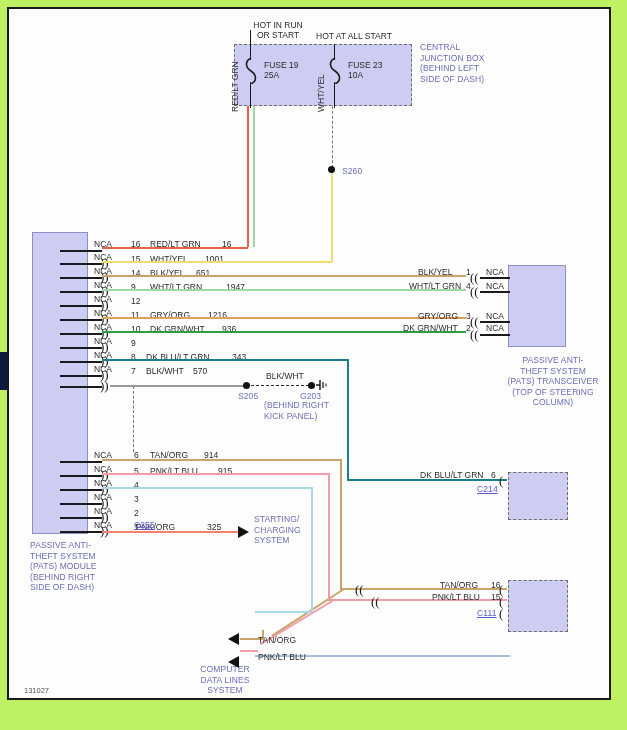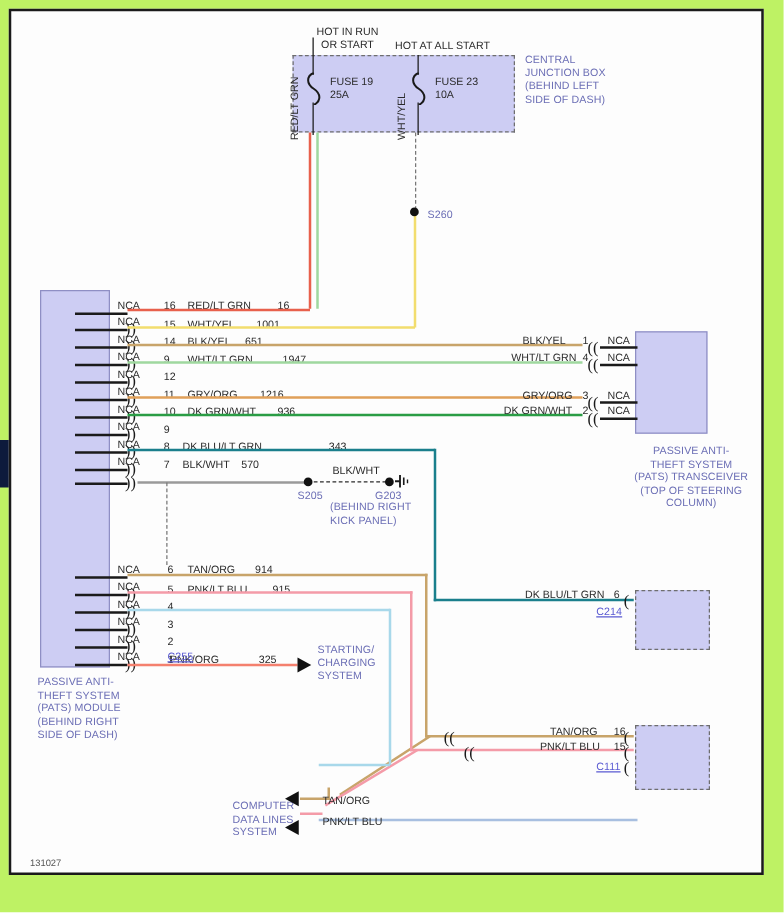--- a/index.html
+++ b/index.html
@@ -132,21 +132,21 @@
   <div class="pinrow" style="left:60px;top:347px;width:42px;"></div>
   <div class="conn" style="left:100px;top:340px;">))</div>
   <div class="nca" style="left:94px;top:336px;">NCA</div>
   <div class="cnum" style="left:131px;top:338px;">9</div>
 
   <div class="pinrow" style="left:60px;top:361px;width:42px;"></div>
   <div class="conn" style="left:100px;top:354px;">))</div>
   <div class="nca" style="left:94px;top:350px;">NCA</div>
   <div class="cnum" style="left:131px;top:352px;">8</div>
   <div class="cnum" style="left:146px;top:352px;">DK BLU/LT GRN</div>
-  <div class="cnum" style="left:232px;top:352px;margin-left:31px;">343</div>
+  <div class="cnum" style="left:232px;top:352px;">343</div>
 
   <div class="wire h" style="left:102px;top:359px;width:246px;background:#1a7f8c;height:2px;"></div>
   <div class="wire v" style="left:347px;top:359px;height:122px;background:#1a7f8c;width:2px;"></div>
   <div class="wire h" style="left:347px;top:479px;width:160px;background:#1a7f8c;height:2px;"></div>
 
   <div class="pinrow" style="left:60px;top:375px;width:42px;"></div>
   <div class="conn" style="left:100px;top:368px;">))</div>
   <div class="nca" style="left:94px;top:364px;">NCA</div>
   <div class="cnum" style="left:131px;top:366px;">7</div>
   <div class="cnum" style="left:146px;top:366px;">BLK/WHT</div>
@@ -271,21 +271,21 @@
   <div class="dashbox" style="left:508px;top:580px;width:60px;height:52px;"></div>
   <div class="cnum" style="left:440px;top:580px;">TAN/ORG</div>
   <div class="cnum" style="left:491px;top:580px;">16</div>
   <div class="conn" style="left:499px;top:583px;">(</div>
   <div class="cnum" style="left:432px;top:592px;">PNK/LT BLU</div>
   <div class="cnum" style="left:491px;top:592px;">15</div>
   <div class="conn" style="left:499px;top:595px;">(</div>
   <div class="conn" style="left:499px;top:607px;">(</div>
   <div class="lbl link" style="left:477px;top:608px;">C111</div>
 
-  <div class="lbl" style="left:186px;top:639px;width:78px;text-align:left;">COMPUTER
+  <div class="lbl" style="left:186px;top:664px;width:78px;text-align:center;">COMPUTER
 DATA LINES
 SYSTEM</div>
   <div class="arrow" style="left:228px;top:633px;border-right:11px solid #111;"></div>
   <div class="arrow" style="left:228px;top:656px;border-right:11px solid #111;"></div>
   <div class="blk" style="left:258px;top:635px;">TAN/ORG</div>
   <div class="blk" style="left:258px;top:652px;">PNK/LT BLU</div>
 
   <div class="conn" style="left:355px;top:583px;">((</div>
   <div class="conn" style="left:371px;top:595px;">((</div>
 

